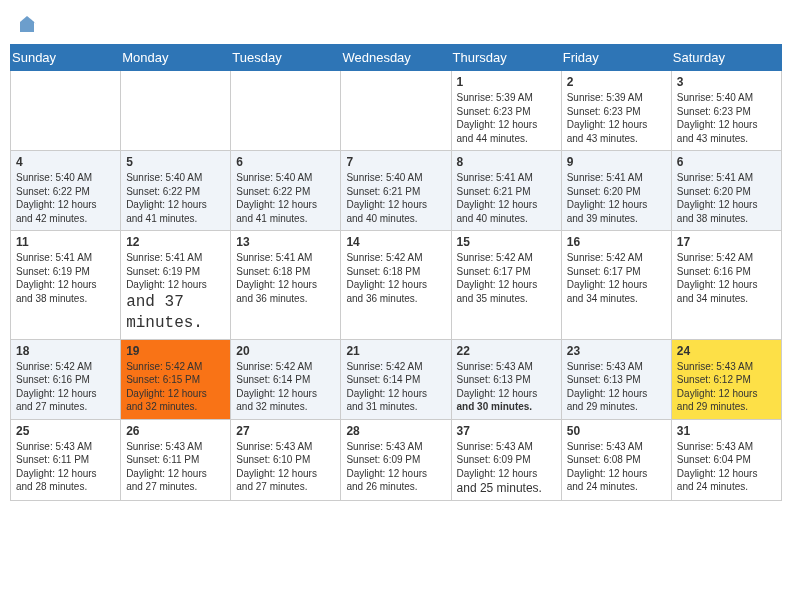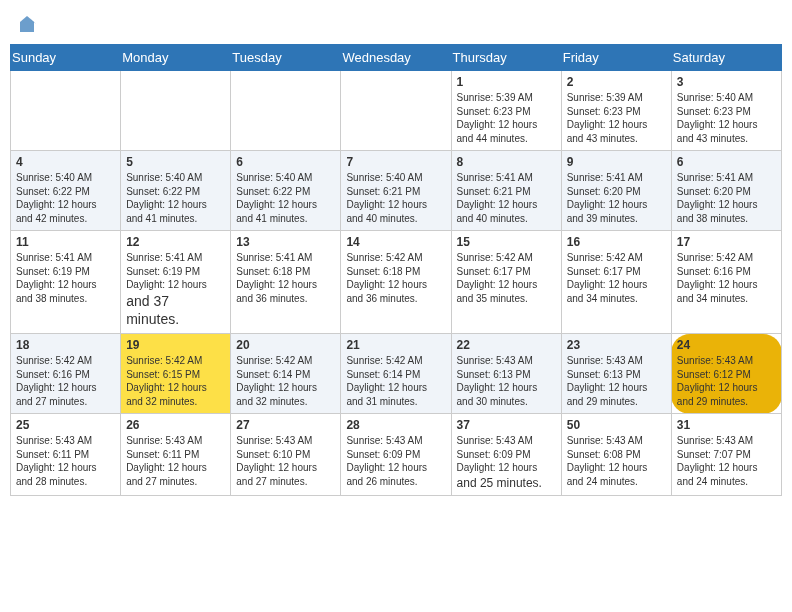--- a/index.html
+++ b/index.html
@@ -217,21 +217,21 @@
           <div style="font-size: 10px; line-height: 1.35;">Sunrise: 5:41 AM</div>
           <div style="font-size: 10px; line-height: 1.35;">Sunset: 6:19 PM</div>
           <div style="font-size: 10px; line-height: 1.35;">Daylight: 12 hours</div>
           <div style="font-size: 10px; line-height: 1.35;">and 38 minutes.</div>
         </td>
         <td>
           <span class="day-num">12</span>
           <div style="font-size: 10px; line-height: 1.35;">Sunrise: 5:41 AM</div>
           <div style="font-size: 10px; line-height: 1.35;">Sunset: 6:19 PM</div>
           <div style="font-size: 10px; line-height: 1.35;">Daylight: 12 hours</div>
-          <div style="font-size: 14px; line-height: 1.35;">and 37 minutes.</div>
+          <div style="font-size: 16px; line-height: 1.35; font-family: Liberation Mono, monospace;">and 37 minutes.</div>
         </td>
         <td>
           <span class="day-num">13</span>
           <div style="font-size: 10px; line-height: 1.35;">Sunrise: 5:41 AM</div>
           <div style="font-size: 10px; line-height: 1.35;">Sunset: 6:18 PM</div>
           <div style="font-size: 10px; line-height: 1.35;">Daylight: 12 hours</div>
           <div style="font-size: 10px; line-height: 1.35;">and 36 minutes.</div>
         </td>
         <td>
           <span class="day-num">14</span>
@@ -263,62 +263,62 @@
         </td>
       </tr>
       <tr class="week-row" style="background: rgb(245, 245, 245);">
         <td style="background: rgb(240, 244, 249);">
           <span class="day-num">18</span>
           <div style="font-size: 10px; line-height: 1.35;">Sunrise: 5:42 AM</div>
           <div style="font-size: 10px; line-height: 1.35;">Sunset: 6:16 PM</div>
           <div style="font-size: 10px; line-height: 1.35;">Daylight: 12 hours</div>
           <div style="font-size: 10px; line-height: 1.35;">and 27 minutes.</div>
         </td>
+        <td style="background: #f97316;">
+          <span class="day-num">19</span>
+          <div style="font-size: 10px; line-height: 1.35;">Sunrise: 5:42 AM</div>
+          <div style="font-size: 10px; line-height: 1.35;">Sunset: 6:15 PM</div>
+          <div style="font-size: 10px; line-height: 1.35;">Daylight: 12 hours</div>
+          <div style="font-size: 10px; line-height: 1.35;">and 32 minutes.</div>
+        </td>
+        <td style="background: rgb(240, 244, 249);">
+          <span class="day-num">20</span>
+          <div style="font-size: 10px; line-height: 1.35;">Sunrise: 5:42 AM</div>
+          <div style="font-size: 10px; line-height: 1.35;">Sunset: 6:14 PM</div>
+          <div style="font-size: 10px; line-height: 1.35;">Daylight: 12 hours</div>
+          <div style="font-size: 10px; line-height: 1.35;">and 32 minutes.</div>
+        </td>
+        <td style="background: rgb(240, 244, 249);">
+          <span class="day-num">21</span>
+          <div style="font-size: 10px; line-height: 1.35;">Sunrise: 5:42 AM</div>
+          <div style="font-size: 10px; line-height: 1.35;">Sunset: 6:14 PM</div>
+          <div style="font-size: 10px; line-height: 1.35;">Daylight: 12 hours</div>
+          <div style="font-size: 10px; line-height: 1.35;">and 31 minutes.</div>
+        </td>
+        <td style="background: rgb(240, 244, 249);">
+          <span class="day-num">22</span>
+          <div style="font-size: 10px; line-height: 1.35;">Sunrise: 5:43 AM</div>
+          <div style="font-size: 10px; line-height: 1.35;">Sunset: 6:13 PM</div>
+          <div style="font-size: 10px; line-height: 1.35;">Daylight: 12 hours</div>
+          <div style="font-size: 10px; line-height: 1.35; font-weight: bold;">and 30 minutes.</div>
+        </td>
+        <td style="background: rgb(240, 244, 249);">
+          <span class="day-num">23</span>
+          <div style="font-size: 10px; line-height: 1.35;">Sunrise: 5:43 AM</div>
+          <div style="font-size: 10px; line-height: 1.35;">Sunset: 6:13 PM</div>
+          <div style="font-size: 10px; line-height: 1.35;">Daylight: 12 hours</div>
+          <div style="font-size: 10px; line-height: 1.35;">and 29 minutes.</div>
+        </td>
         <td style="background: #fde047;">
-          <span class="day-num">19</span>
-          <div style="font-size: 10px; line-height: 1.35;">Sunrise: 5:42 AM</div>
-          <div style="font-size: 10px; line-height: 1.35;">Sunset: 6:15 PM</div>
-          <div style="font-size: 10px; line-height: 1.35;">Daylight: 12 hours</div>
-          <div style="font-size: 10px; line-height: 1.35;">and 32 minutes.</div>
-        </td>
-        <td style="background: rgb(240, 244, 249);">
-          <span class="day-num">20</span>
-          <div style="font-size: 10px; line-height: 1.35;">Sunrise: 5:42 AM</div>
-          <div style="font-size: 10px; line-height: 1.35;">Sunset: 6:14 PM</div>
-          <div style="font-size: 10px; line-height: 1.35;">Daylight: 12 hours</div>
-          <div style="font-size: 10px; line-height: 1.35;">and 32 minutes.</div>
-        </td>
-        <td style="background: rgb(240, 244, 249);">
-          <span class="day-num">21</span>
-          <div style="font-size: 10px; line-height: 1.35;">Sunrise: 5:42 AM</div>
-          <div style="font-size: 10px; line-height: 1.35;">Sunset: 6:14 PM</div>
-          <div style="font-size: 10px; line-height: 1.35;">Daylight: 12 hours</div>
-          <div style="font-size: 10px; line-height: 1.35;">and 31 minutes.</div>
-        </td>
-        <td style="background: rgb(240, 244, 249);">
-          <span class="day-num">22</span>
-          <div style="font-size: 10px; line-height: 1.35;">Sunrise: 5:43 AM</div>
-          <div style="font-size: 10px; line-height: 1.35;">Sunset: 6:13 PM</div>
-          <div style="font-size: 10px; line-height: 1.35;">Daylight: 12 hours</div>
-          <div style="font-size: 10px; line-height: 1.35;">and 30 minutes.</div>
-        </td>
-        <td style="background: rgb(240, 244, 249);">
-          <span class="day-num">23</span>
-          <div style="font-size: 10px; line-height: 1.35;">Sunrise: 5:43 AM</div>
-          <div style="font-size: 10px; line-height: 1.35;">Sunset: 6:13 PM</div>
+          <span class="day-num">24</span>
+          <div style="font-size: 10px; line-height: 1.35;">Sunrise: 5:43 AM</div>
+          <div style="font-size: 10px; line-height: 1.35;">Sunset: 6:12 PM</div>
           <div style="font-size: 10px; line-height: 1.35;">Daylight: 12 hours</div>
           <div style="font-size: 10px; line-height: 1.35;">and 29 minutes.</div>
         </td>
-        <td style="background: #eab308; border-radius: 19px;">
-          <span class="day-num">24</span>
-          <div style="font-size: 10px; line-height: 1.35;">Sunrise: 5:43 AM</div>
-          <div style="font-size: 10px; line-height: 1.35;">Sunset: 6:12 PM</div>
-          <div style="font-size: 10px; line-height: 1.35;">Daylight: 12 hours</div>
-          <div style="font-size: 10px; line-height: 1.35;">and 29 minutes.</div>
-        </td>
       </tr>
       <tr class="week-row">
         <td>
           <span class="day-num">25</span>
           <div style="font-size: 10px; line-height: 1.35;">Sunrise: 5:43 AM</div>
           <div style="font-size: 10px; line-height: 1.35;">Sunset: 6:11 PM</div>
           <div style="font-size: 10px; line-height: 1.35;">Daylight: 12 hours</div>
           <div style="font-size: 10px; line-height: 1.35;">and 28 minutes.</div>
         </td>
         <td>
@@ -352,19 +352,19 @@
         <td>
           <span class="day-num">50</span>
           <div style="font-size: 10px; line-height: 1.35;">Sunrise: 5:43 AM</div>
           <div style="font-size: 10px; line-height: 1.35;">Sunset: 6:08 PM</div>
           <div style="font-size: 10px; line-height: 1.35;">Daylight: 12 hours</div>
           <div style="font-size: 10px; line-height: 1.35;">and 24 minutes.</div>
         </td>
         <td>
           <span class="day-num">31</span>
           <div style="font-size: 10px; line-height: 1.35;">Sunrise: 5:43 AM</div>
-          <div style="font-size: 10px; line-height: 1.35;">Sunset: 7:07 PM</div>
+          <div style="font-size: 10px; line-height: 1.35;">Sunset: 6:04 PM</div>
           <div style="font-size: 10px; line-height: 1.35;">Daylight: 12 hours</div>
           <div style="font-size: 10px; line-height: 1.35;">and 24 minutes.</div>
         </td>
       </tr>
     </tbody>
 </table>
 
 </body></html>

